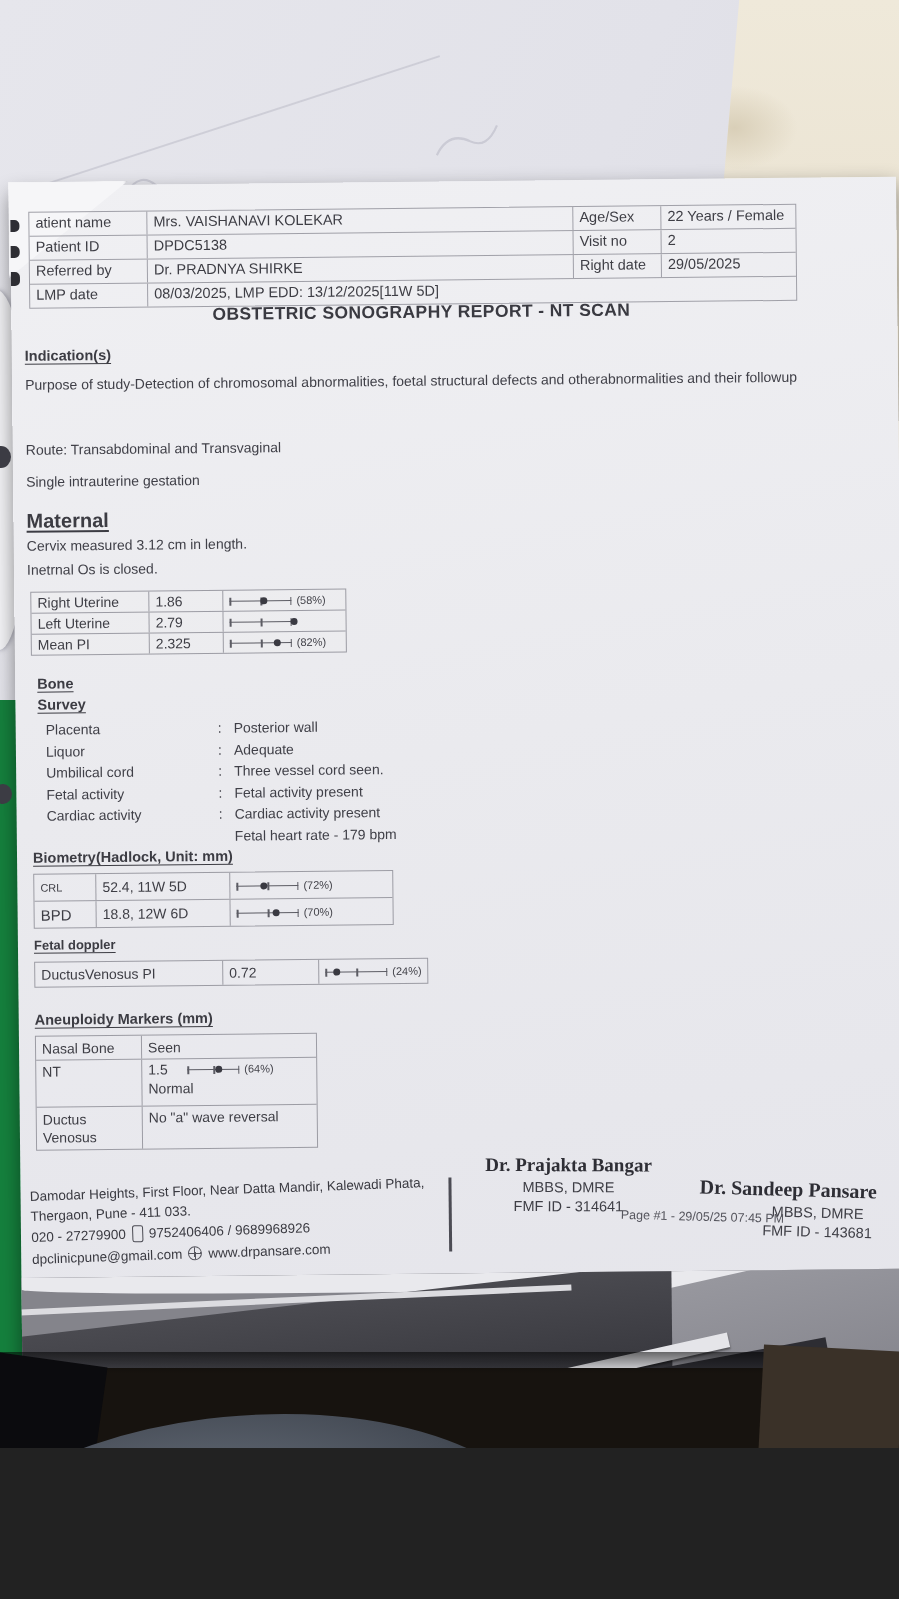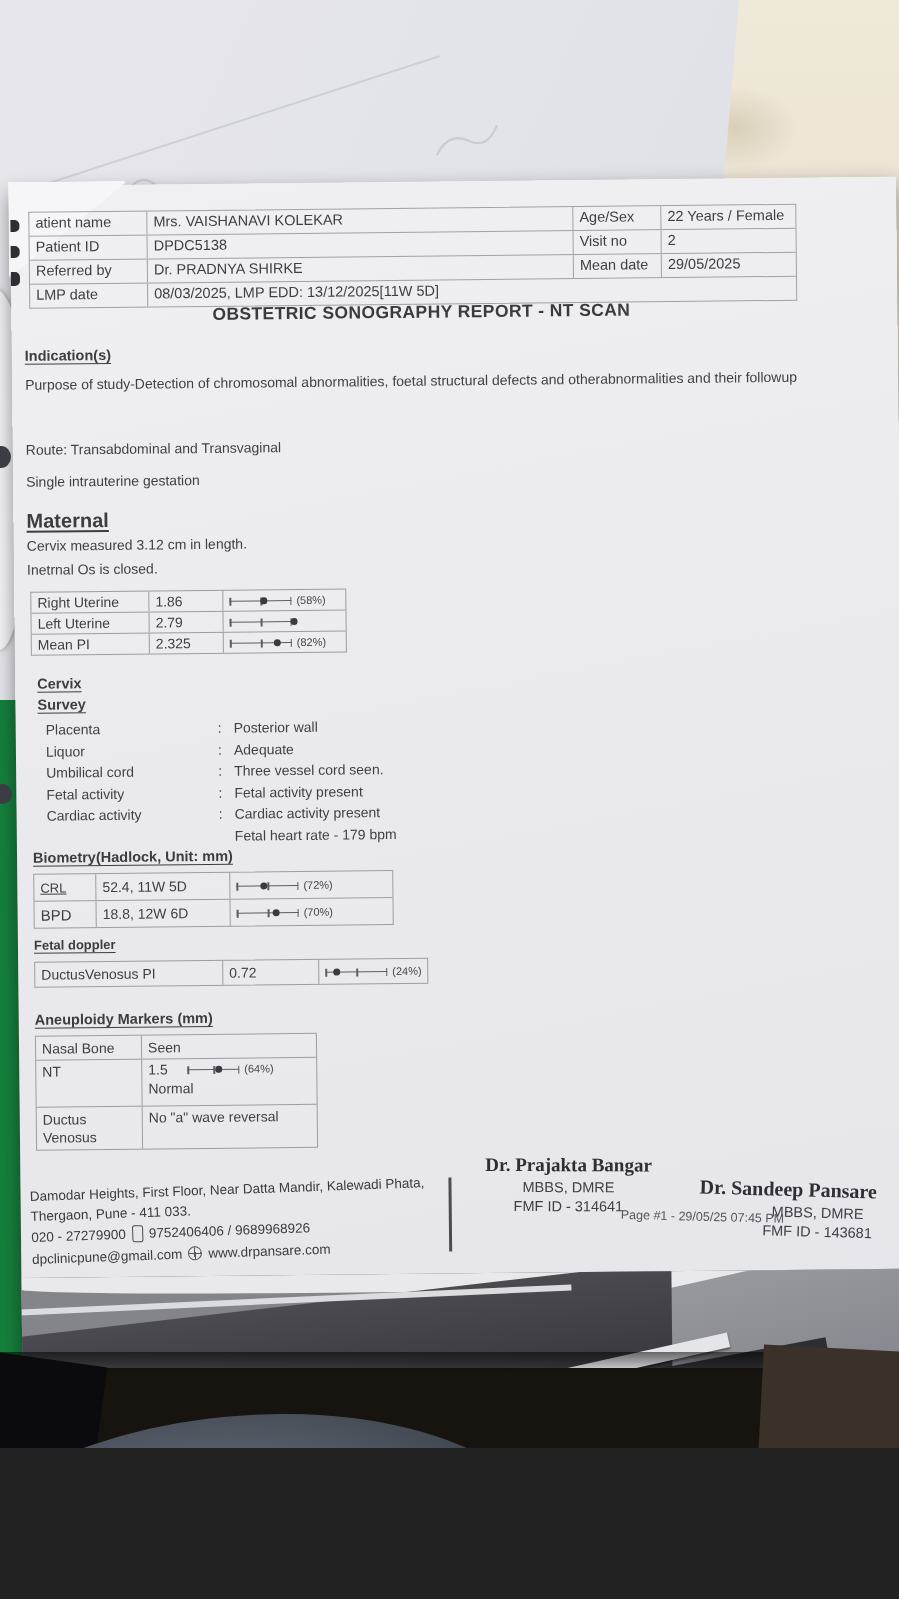--- a/index.html
+++ b/index.html
@@ -164,21 +164,21 @@
       </div>
       <div class="prow">
         <div class="pcell">Patient ID</div>
         <div class="pcell">DPDC5138</div>
         <div class="pcell">Visit no</div>
         <div class="pcell">2</div>
       </div>
       <div class="prow">
         <div class="pcell">Referred by</div>
         <div class="pcell">Dr. PRADNYA SHIRKE</div>
-        <div class="pcell">Mean date</div>
+        <div class="pcell">Right date</div>
         <div class="pcell">29/05/2025</div>
       </div>
       <div class="prow">
         <div class="pcell">LMP date</div>
         <div class="pcell">08/03/2025, LMP EDD: 13/12/2025[11W 5D]</div>
       </div>
     </div>
 
     <div class="title">OBSTETRIC SONOGRAPHY REPORT - NT SCAN</div>
 
@@ -228,21 +228,21 @@
               <span class="pl-tick tk0"></span>
               <span class="pl-tick tk50"></span>
               <span class="pl-tick tk100"></span>
               <span class="pl-dot" style="left: calc(76% - 3.5px);"></span>
             </span>
           <span class="pct">(82%)</span>
         </div>
       </div>
     </div>
 
-    <div class="abs hdg" style="left:22px;top:490px;font-size:14.5px;">Cervix</div>
+    <div class="abs hdg" style="left:22px;top:490px;font-size:14.5px;">Bone</div>
     <div class="abs hdg" style="left:22px;top:511px;font-size:14.5px;">Survey</div>
     <div class="abs bodytxt" style="left:30px;top:534px;width:460px;">
       <div class="srow">
         <span>Placenta</span>
         <span>:</span>
         <span>Posterior wall</span>
       </div>
       <div class="srow">
         <span>Liquor</span>
         <span>:</span>
@@ -264,21 +264,21 @@
         <span>
           <div>Cardiac activity present</div>
           <div>Fetal heart rate - 179 bpm</div>
         </span>
       </div>
     </div>
 
     <div class="abs hdg" style="left:16px;top:664px;font-size:14.5px;">Biometry(Hadlock, Unit: mm)</div>
     <div class="gtable" style="left:16px;top:688px;width:358px;">
       <div class="grow" style="grid-template-columns:62px 134px auto;min-height:26px;">
-        <div class="gcell" style="font-size:13px;text-decoration:underline;">CRL</div>
+        <div class="gcell" style="font-size:11px;">CRL</div>
         <div class="gcell">52.4, 11W 5D</div>
         <div class="gcell">
           <span class="plot">
               <span class="pl-line"></span>
               <span class="pl-tick tk0"></span>
               <span class="pl-tick tk50"></span>
               <span class="pl-tick tk100"></span>
               <span class="pl-dot" style="left: calc(45% - 3.5px);"></span>
             </span>
           <span class="pct">(72%)</span>

